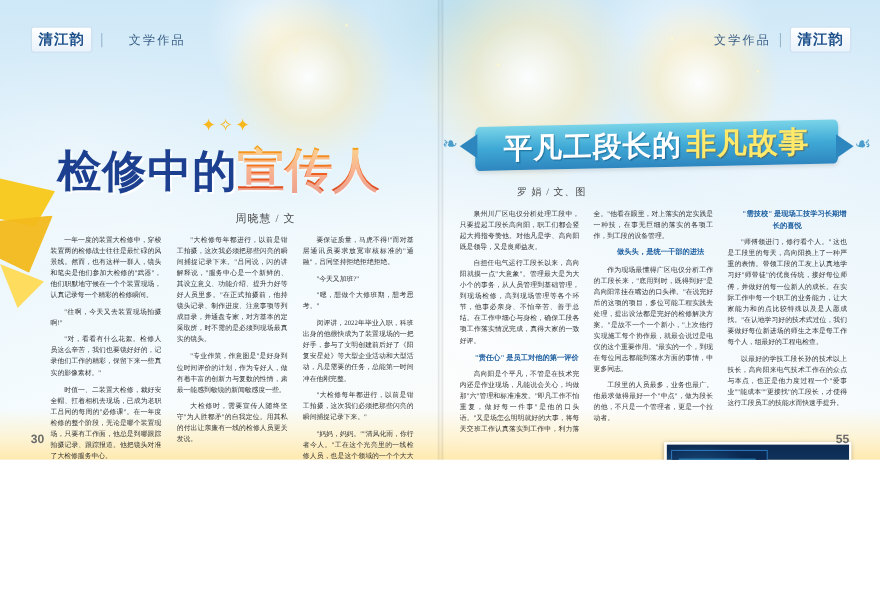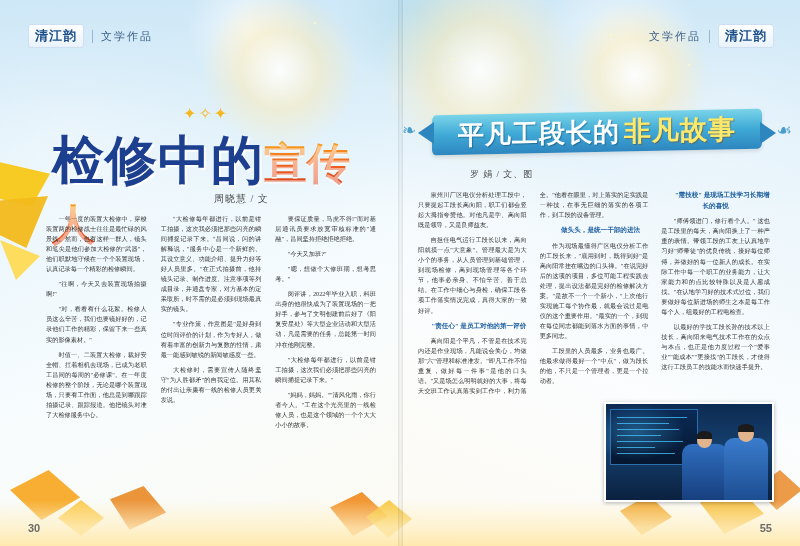--- a/index.html
+++ b/index.html
@@ -2,21 +2,21 @@
 <html><head>
 <meta charset="utf-8">
 <style>
   html,body{margin:0;padding:0;}
   body{
     width:800px;height:546px;overflow:hidden;
     background:#ffffff;
     font-family:"Liberation Serif", serif;
   }
   .spread{
-    position:relative;width:800px;height:546px;
+    position:relative;width:800px;height:418px;
     background:
       linear-gradient(180deg,#eef7fb 0%,#e8f3f9 40%,#f6fbfd 100%);
     overflow:hidden;
   }
   
   .page-left{
     position:absolute;left:0;top:0;width:400px;height:546px;
     background:
       radial-gradient(ellipse 300px 180px at 70px 120px, rgba(255,255,255,.85), rgba(255,255,255,0) 70%),
       linear-gradient(160deg,#dff0fb 0%,#eaf6fc 30%,#f7fcfe 60%,#fdfbf3 100%);
@@ -93,27 +93,27 @@
   .logo{
     font-family:"Liberation Serif", serif;
     font-size:13px;font-weight:bold;color:#1b4f8a;
     letter-spacing:1px;
     padding:2px 6px;border-radius:3px;
     background:linear-gradient(180deg,#ffffff,#e9f2fb);
     border:1px solid #cddff0;
     white-space:nowrap;
   }
   .hdr-sep{width:1px;height:13px;background:#9ab6cf;}
-  .hdr-txt{font-size:11px;color:#3a5f86;letter-spacing:2px;white-space:nowrap;}
+  .hdr-txt{font-size:11px;color:#3a5f86;letter-spacing:2px;white-space:nowrap;margin-left:16px;}
   
   .title-left{
     position:absolute;left:52px;top:126px;width:320px;height:60px;
   }
   .tl-a{
-    font-size:52px;font-weight:bold;color:#1c3f8f;
+    font-size:40px;font-weight:bold;color:#1c3f8f;
     letter-spacing:1px;
     text-shadow:2px 2px 0 rgba(255,255,255,.9);
     font-family:"Liberation Serif", serif;
   }
   .tl-b{
     font-size:43px;font-weight:bold;
     background:linear-gradient(180deg,#f7a81b 0%, #ef5f22 55%, #d43f1b 100%);
     -webkit-background-clip:text;background-clip:text;color:transparent;
     text-shadow:0 2px 0 rgba(255,255,255,.5);
     font-family:"Liberation Serif", serif;

